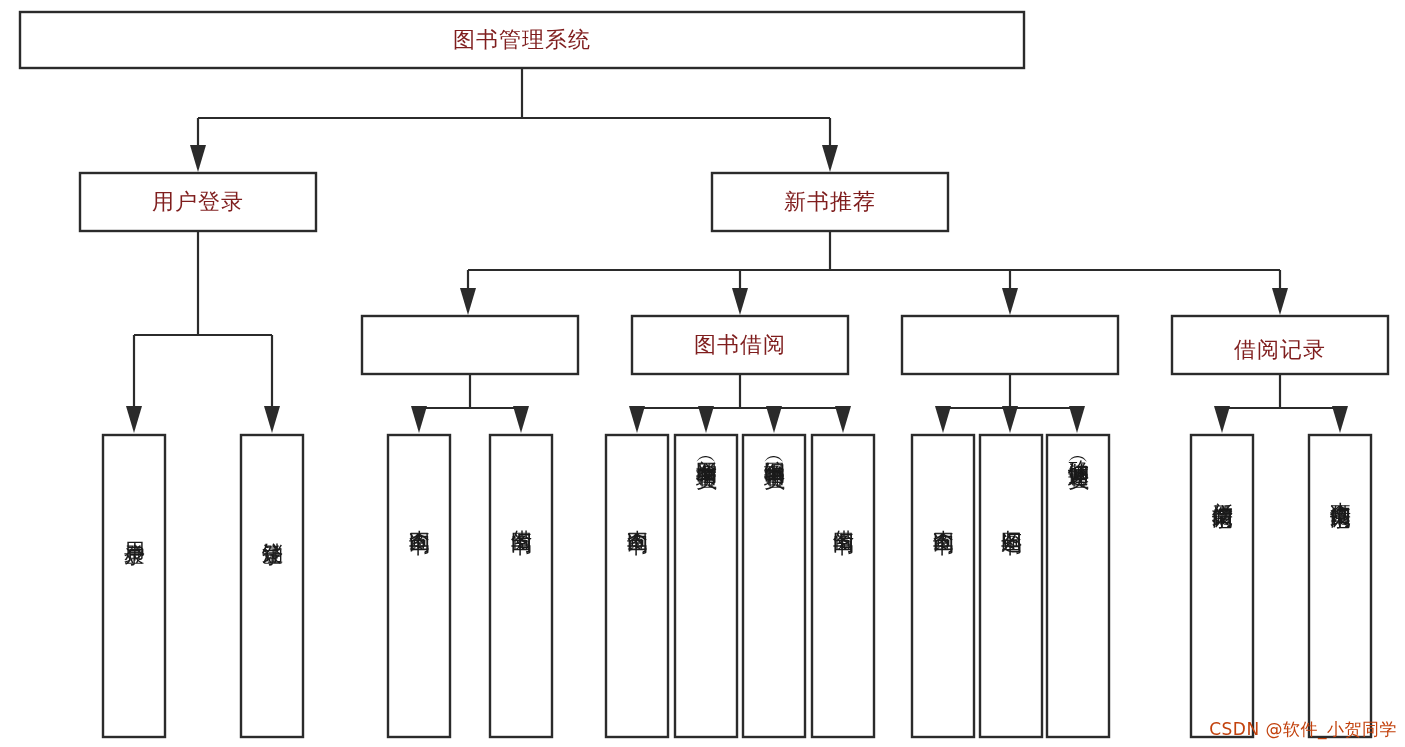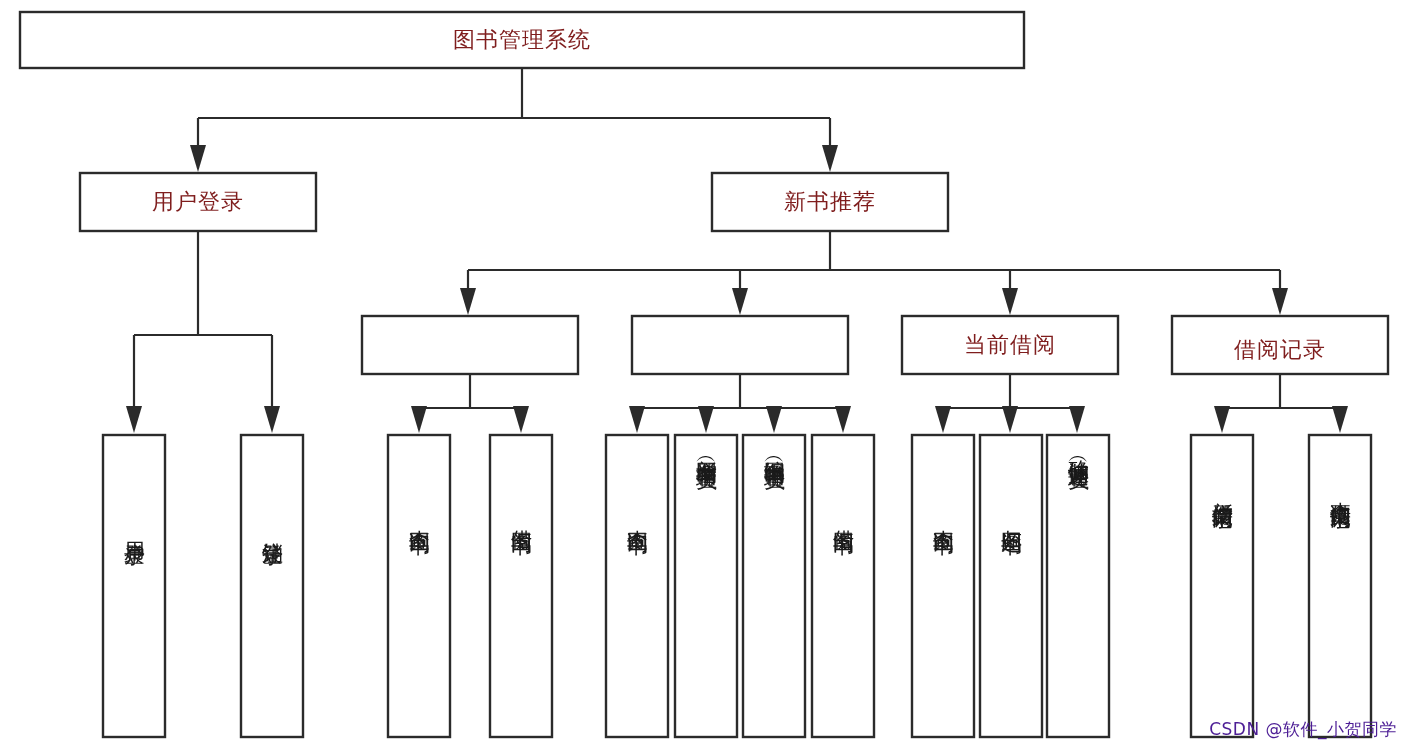--- a/index.html
+++ b/index.html
@@ -71,21 +71,21 @@
     color: #7f1d1d;
     letter-spacing: 1px;
     white-space: nowrap;
   }
   #watermark {
     position: absolute;
     right: 8px;
     bottom: 6px;
     font-family: "DejaVu Sans", "Liberation Sans", sans-serif;
     font-size: 17px;
-    color: #4c1d95;
+    color: #c2410c;
     white-space: nowrap;
     letter-spacing: 0.5px;
   }
 </style>
 </head>
 <body>
 
 <div id="diagram-root">
 
   <svg class="flow" viewBox="0 0 1405 747" xmlns="http://www.w3.org/2000/svg">
@@ -179,22 +179,22 @@
     <span class="hlabel-text">图书管理系统</span>
   </div>
 
   <div class="hlabel-wrap" style="left:80px; top:173px; width:236px; height:58px;">
     <span class="hlabel-text">用户登录</span>
   </div>
   <div class="hlabel-wrap" style="left:712px; top:173px; width:236px; height:58px;">
     <span class="hlabel-text">新书推荐</span>
   </div>
 
-  <div class="hlabel-wrap" style="left:902px; top:316px; width:216px; height:58px;">
-    <span class="hlabel-text">当前借阅</span>
+  <div class="hlabel-wrap" style="left:632px; top:316px; width:216px; height:58px;">
+    <span class="hlabel-text">图书借阅</span>
   </div>
   <div class="hlabel-wrap" style="left:1172px; top:316px; width:216px; height:68px;">
     <span class="hlabel-text">借阅记录</span>
   </div>
 
   <div class="vlabel-wrap" style="left:103px; top:525px; width:62px; height:212px;">
     <span class="vlabel-text">用户登录</span>
   </div>
   <div class="vlabel-wrap" style="left:241px; top:525px; width:62px; height:212px;">
     <span class="vlabel-text">注销登录</span>

